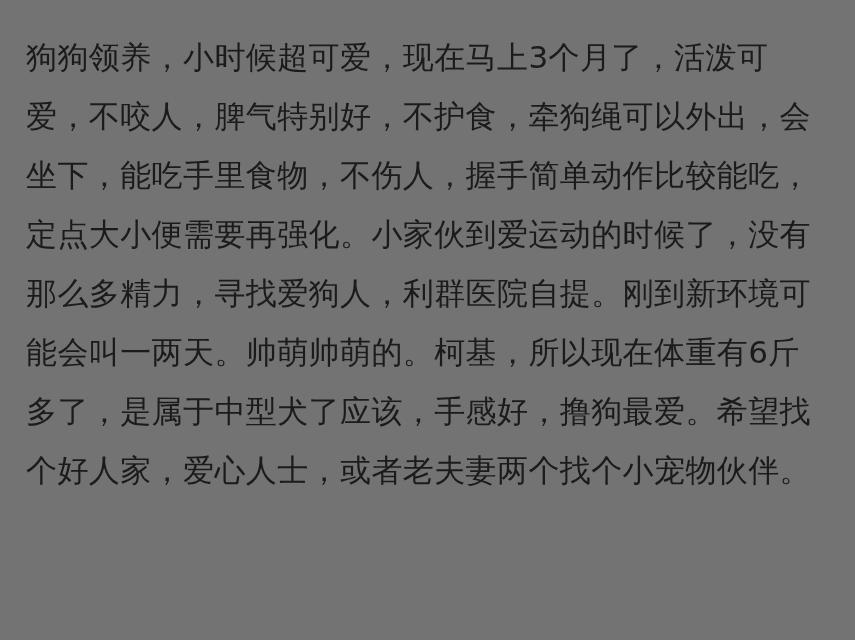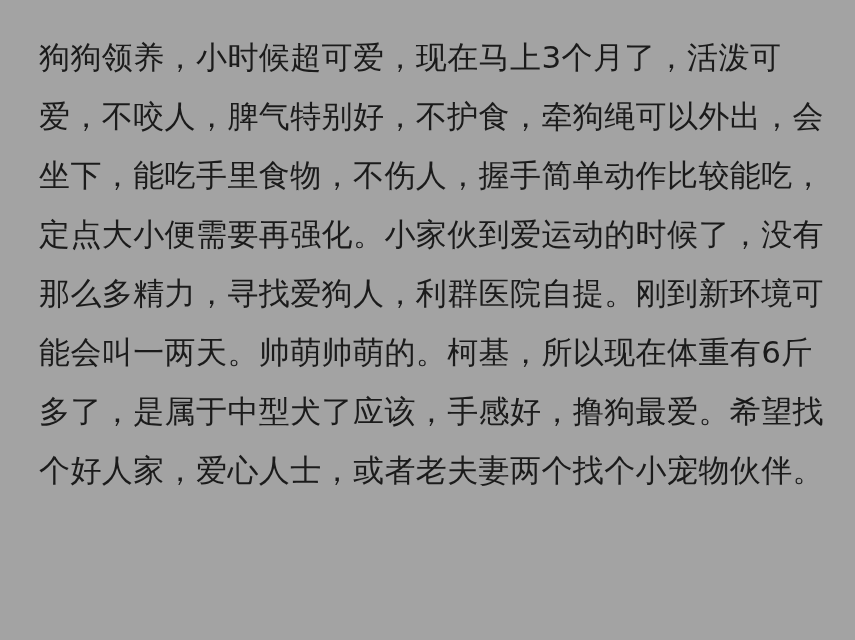--- a/index.html
+++ b/index.html
@@ -9,23 +9,23 @@
   body {
     width: 855px;
     height: 640px;
     background: #f5f5f5;
     font-family: "Liberation Sans", sans-serif;
     overflow: hidden;
   }
   #page {
     width: 855px;
     height: 640px;
-    background: #a3a3a3;
+    background: #737373;
     box-sizing: border-box;
-    padding: 28px 26px 20px 39px;
+    padding: 28px 26px 20px 26px;
     display: block;
   }
   #body-text {
     font-family: "DejaVu Sans", "Liberation Sans", sans-serif;
     font-size: 31px;
     line-height: 59px;
     color: #1b1b1b;
     letter-spacing: 0.4px;
     text-align: left;
     white-space: pre-wrap;

